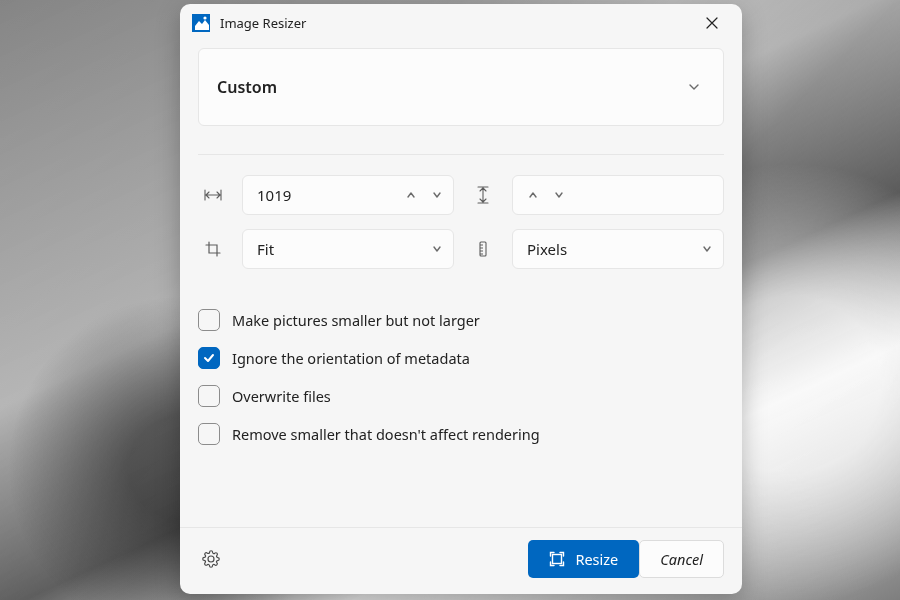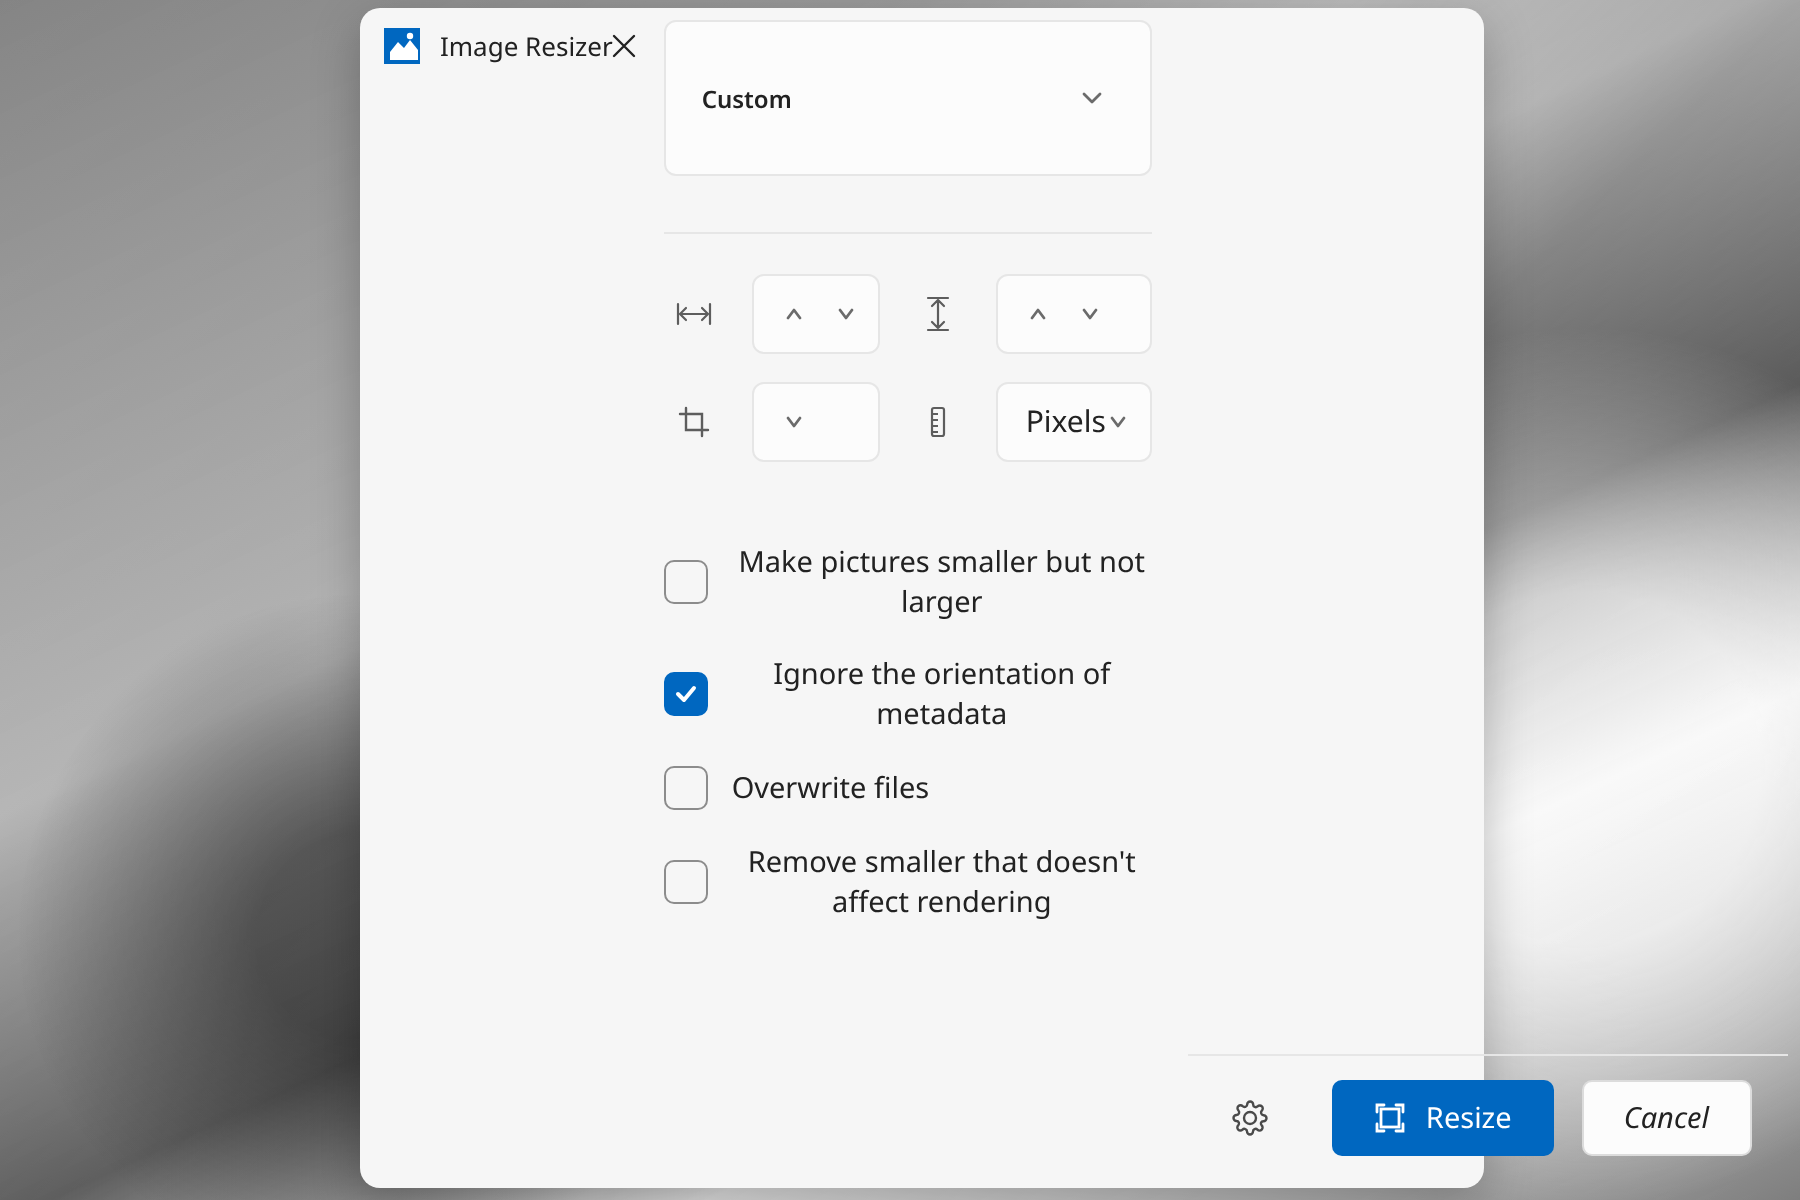--- a/index.html
+++ b/index.html
@@ -17,21 +17,21 @@
       linear-gradient(155deg, rgba(120,120,120,0.8), rgba(190,190,190,0.7) 40%, rgba(70,70,70,0.8) 60%, rgba(230,230,230,0.9) 75%, rgba(120,120,120,0.8));
     filter: contrast(1.05);
   }
   .dialog {
     position: absolute;
     left: 180px; top: 4px;
     width: 562px; height: 590px;
     background: #f6f6f6;
     border-radius: 10px;
     box-shadow: 0 8px 24px rgba(0,0,0,0.25);
-    display: flex; flex-direction: row;
+    display: flex; flex-direction: column;
   }
   .titlebar {
     display: flex; align-items: center;
     height: 38px; padding: 0 10px 0 12px;
   }
   .titlebar .app-icon {
     width: 18px; height: 18px; margin-right: 10px;
   }
   .titlebar .title { font-size: 13px; color: #222; flex: 0 0 auto; }
   .titlebar .spacer { flex: 1; }
@@ -42,21 +42,21 @@
   .content { padding: 6px 18px 0 18px; flex: 1; }
   .preset {
     background: #fcfcfc;
     border: 1px solid #e6e6e6;
     border-radius: 6px;
     height: 78px;
     display: flex; align-items: center;
     padding: 0 22px 0 18px;
     cursor: pointer;
   }
-  .preset .label { font-size: 12px; font-weight: 600; color: #222; flex: 1; }
+  .preset .label { font-size: 16px; font-weight: 600; color: #222; flex: 1; }
   .divider { height: 1px; background: #e6e6e6; margin: 28px 0 20px 0; }
   .grid {
     display: grid;
     grid-template-columns: 30px 1fr 30px 1fr;
     column-gap: 14px;
     row-gap: 14px;
     align-items: center;
   }
   .field-icon { width: 18px; height: 18px; color: #5d5d5d; justify-self: center; }
   .spinbox, .combobox {
@@ -82,21 +82,21 @@
     border: 1.5px solid #8c8c8c;
     display: flex; align-items: center; justify-content: center;
     flex-shrink: 0;
   }
   .checkbox.checked {
     background: #0067c0; border-color: #0067c0;
   }
   .checkbox.checked svg { stroke: #fff; }
   .checkline .lbl { font-size: 14.5px; color: #222; text-align: center; }
   .footer {
-    display: flex; align-items: center; gap: 14px;
+    display: flex; align-items: center; 
     padding: 12px 18px 16px 18px;
     border-top: 1px solid #e6e6e6;
     margin-top: auto;
   }
   .footer .gear { width: 26px; height: 26px; display:flex; align-items:center; justify-content:center; color:#4a4a4a; cursor:pointer; border-radius:4px;}
   .footer .spacer { flex: 1; }
   .btn {
     height: 38px; border-radius: 5px; padding: 0 20px;
     display: flex; align-items: center; gap: 10px;
     font-size: 14.5px; cursor: pointer;
@@ -176,20 +176,21 @@
               </svg></span>
         </span>
       </div>
 
       <span class="field-icon">
         <svg width="18" height="18" viewBox="0 0 18 18">
             <path d="M5 2 V13 H16 M2 5 H13 V16" stroke="#5d5d5d" stroke-width="1.2" fill="none" stroke-linecap="round"></path>
           </svg>
       </span>
       <div class="combobox">
+        <span class="value">Fit</span>
         <span class="chev">
             <svg width="12" height="12" viewBox="0 0 12 12">
               <path d="M3 4 L6 8 L9 4" fill="none" stroke="#6b6b6b" stroke-width="1.4" stroke-linecap="round" stroke-linejoin="round"></path>
             </svg>
           </span>
       </div>
 
       <span class="field-icon">
         <svg width="18" height="18" viewBox="0 0 18 18">
             <rect x="6" y="2" width="6" height="14" rx="1" stroke="#5d5d5d" stroke-width="1.1" fill="none"></rect>

